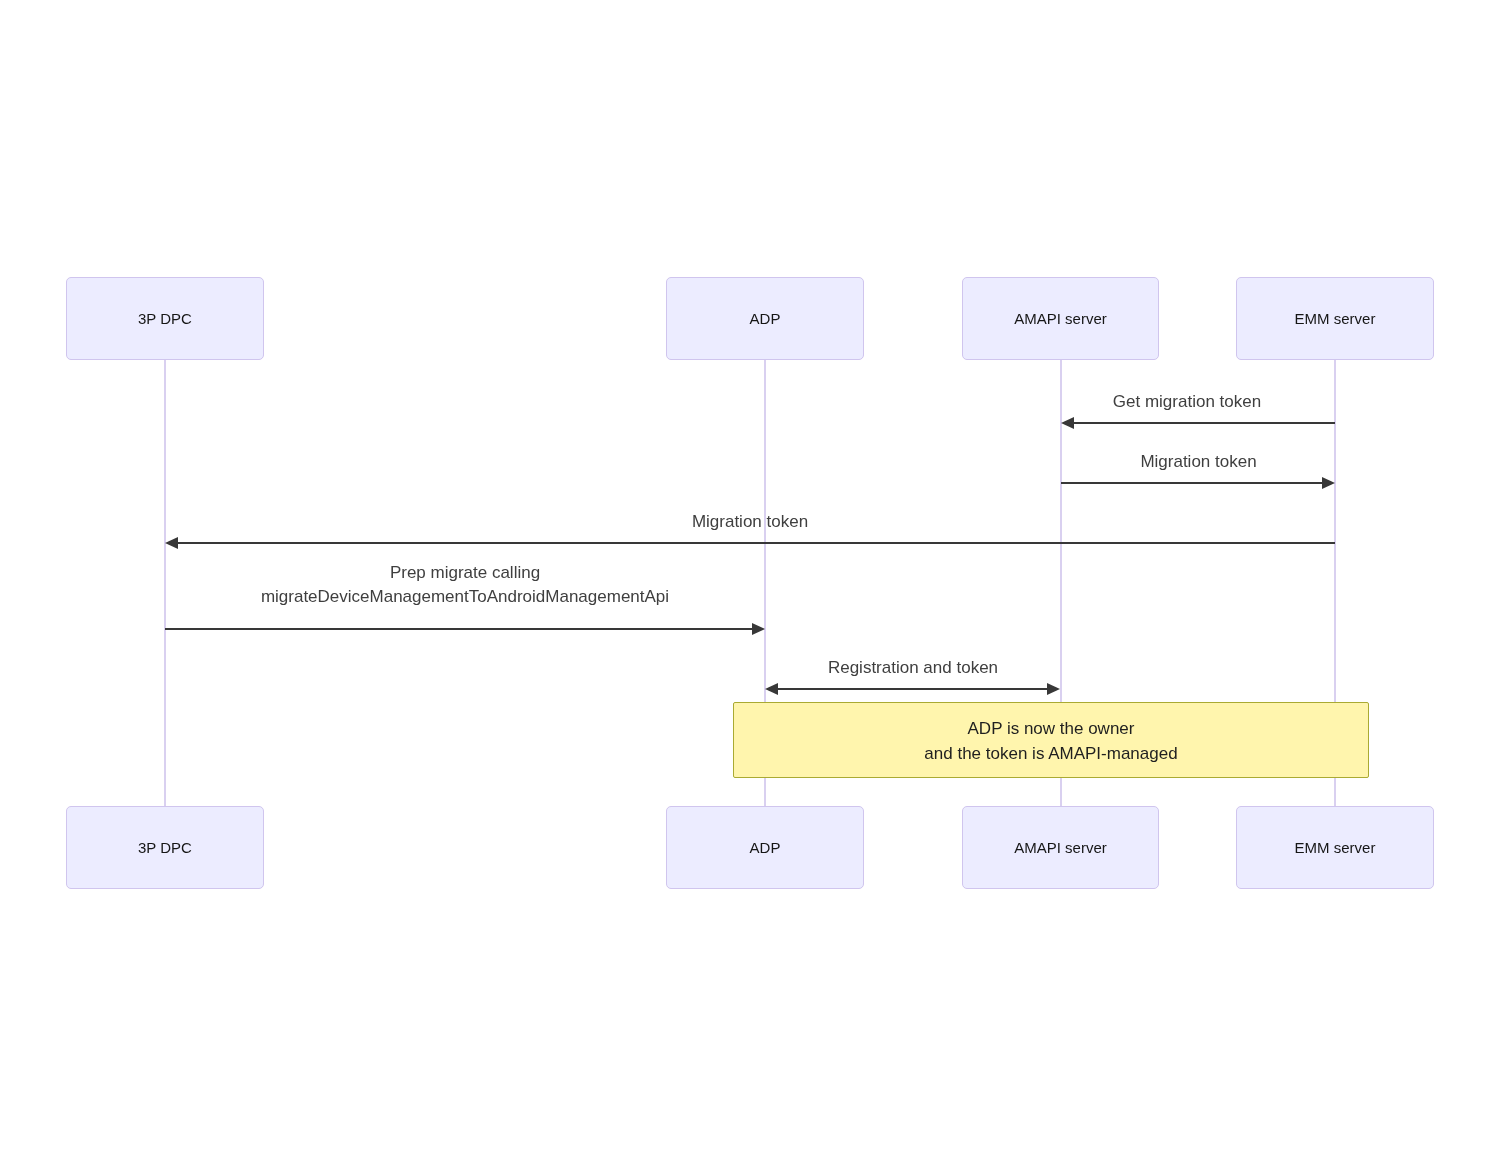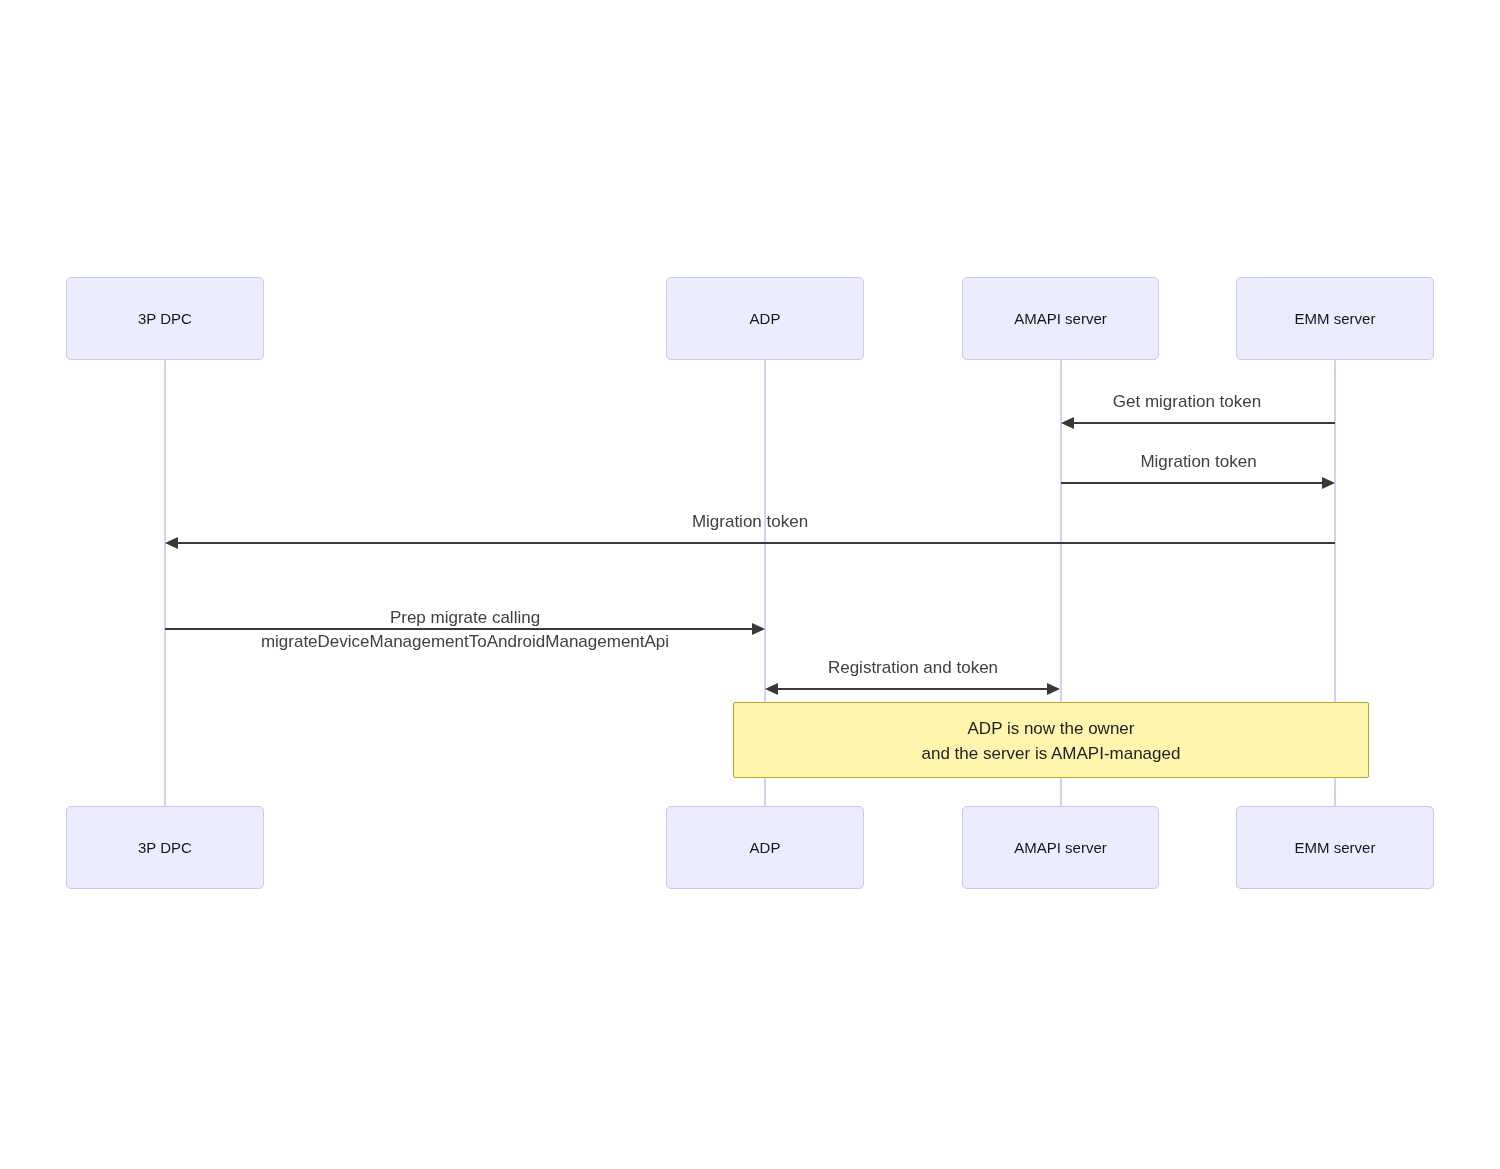--- a/index.html
+++ b/index.html
@@ -103,33 +103,33 @@
   <div class="arrowhead point-left" style="left:1061px; top:417px;"></div>
 
   <div class="msg-label" style="left:1061px; top:451px; width:275px;">Migration token</div>
   <div class="msg-line" style="left:1061px; top:482px; width:263px;"></div>
   <div class="arrowhead point-right" style="left:1322px; top:477px;"></div>
 
   <div class="msg-label" style="left:165px; top:511px; width:1170px;">Migration token</div>
   <div class="msg-line" style="left:176px; top:542px; width:1159px;"></div>
   <div class="arrowhead point-left" style="left:165px; top:537px;"></div>
 
-  <div class="msg-label multiline" style="left:115px; top:606px; width:700px;">Prep migrate calling
+  <div class="msg-label multiline" style="left:115px; top:561px; width:700px;">Prep migrate calling
 migrateDeviceManagementToAndroidManagementApi</div>
   <div class="msg-line" style="left:165px; top:628px; width:589px;"></div>
   <div class="arrowhead point-right" style="left:752px; top:623px;"></div>
 
   <div class="msg-label" style="left:765px; top:657px; width:296px;">Registration and token</div>
   <div class="msg-line" style="left:776px; top:688px; width:273px;"></div>
   <div class="arrowhead point-left" style="left:765px; top:683px;"></div>
   <div class="arrowhead point-right" style="left:1047px; top:683px;"></div>
 
   <div class="note-box" style="left:733px; top:702px; width:636px; height:76px;">
     <div class="note-text">ADP is now the owner
-and the server is AMAPI-managed</div>
+and the token is AMAPI-managed</div>
   </div>
 
   <div class="actor-box" style="left:66px; top:806px;">
     <span>3P DPC</span>
   </div>
   <div class="actor-box" style="left:666px; top:806px;">
     <span>ADP</span>
   </div>
   <div class="actor-box" style="left:962px; top:806px; width:197px;">
     <span>AMAPI server</span>

